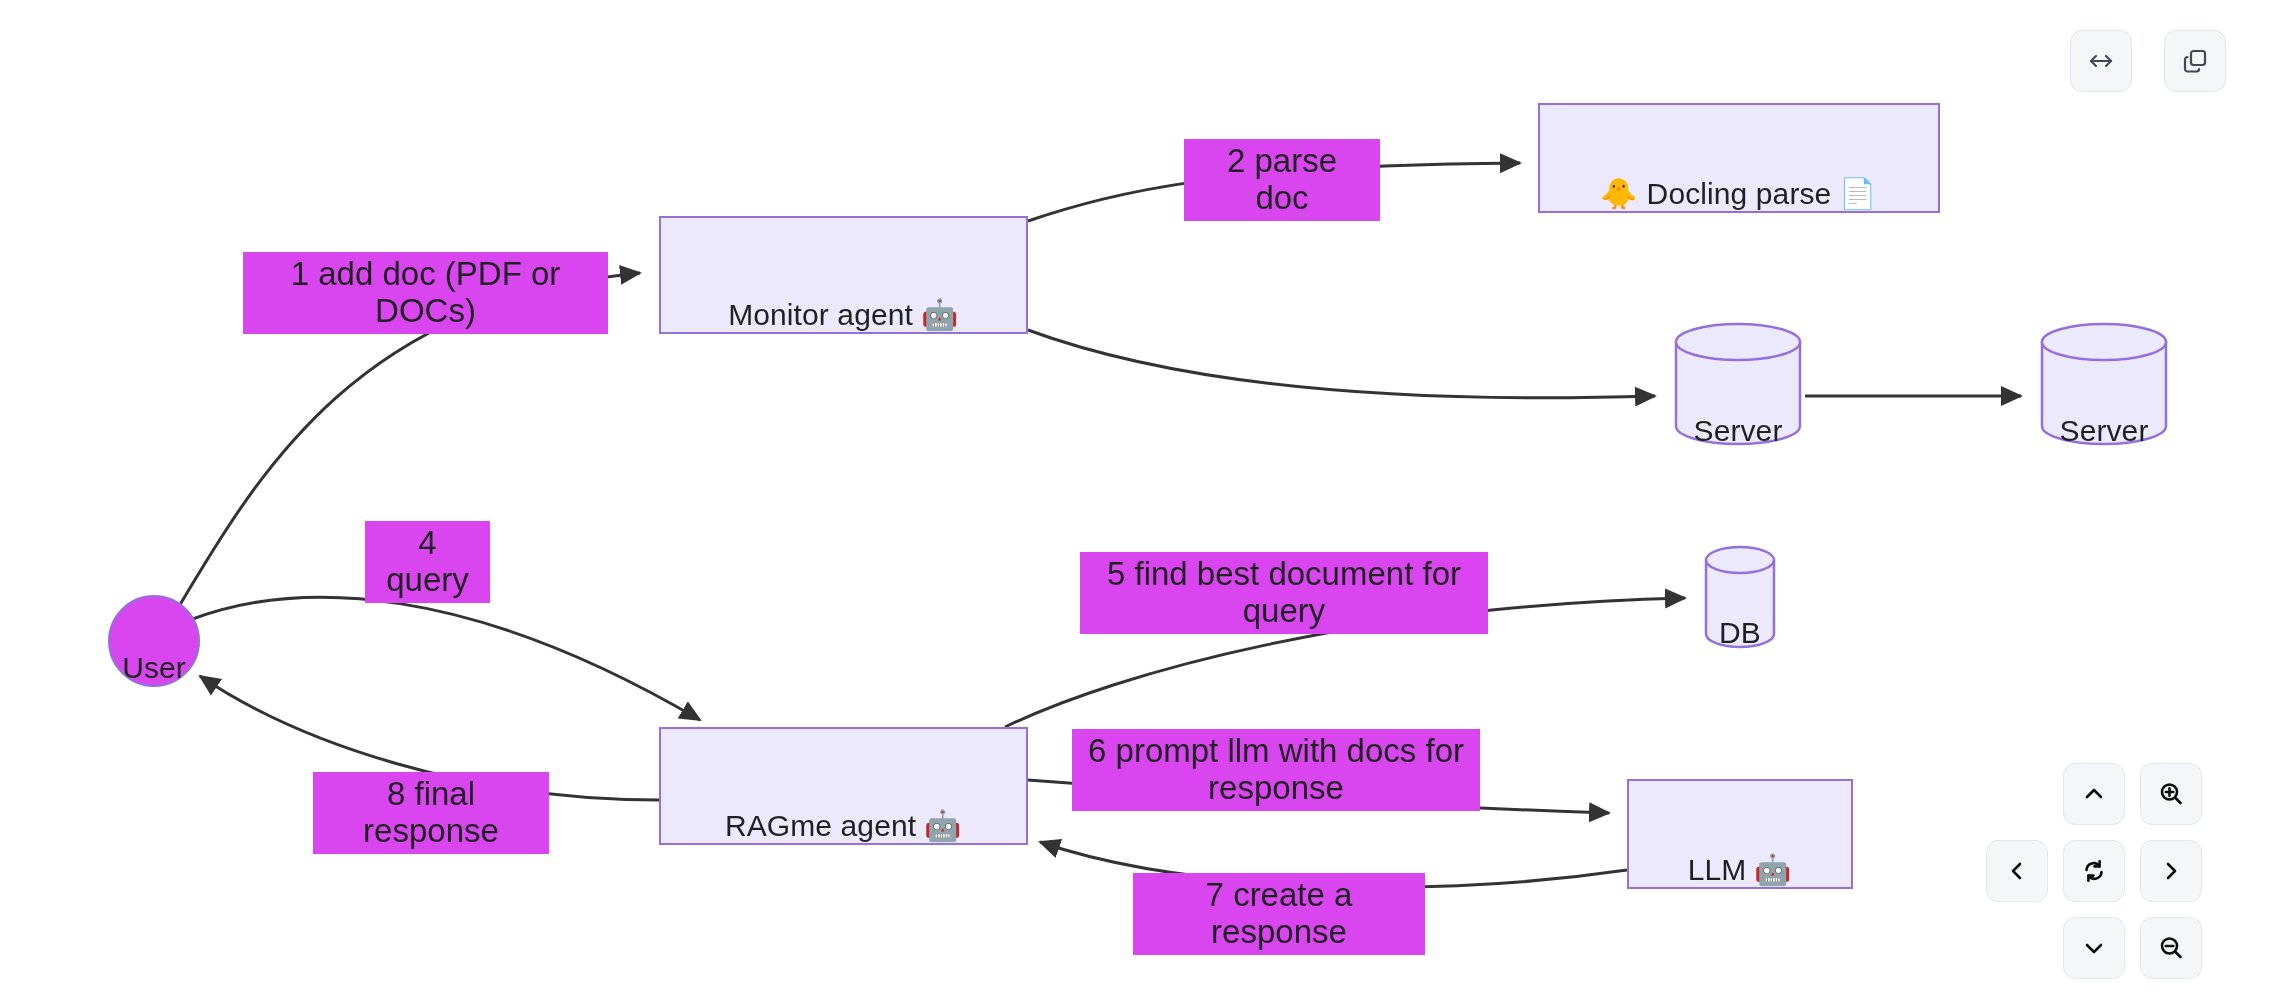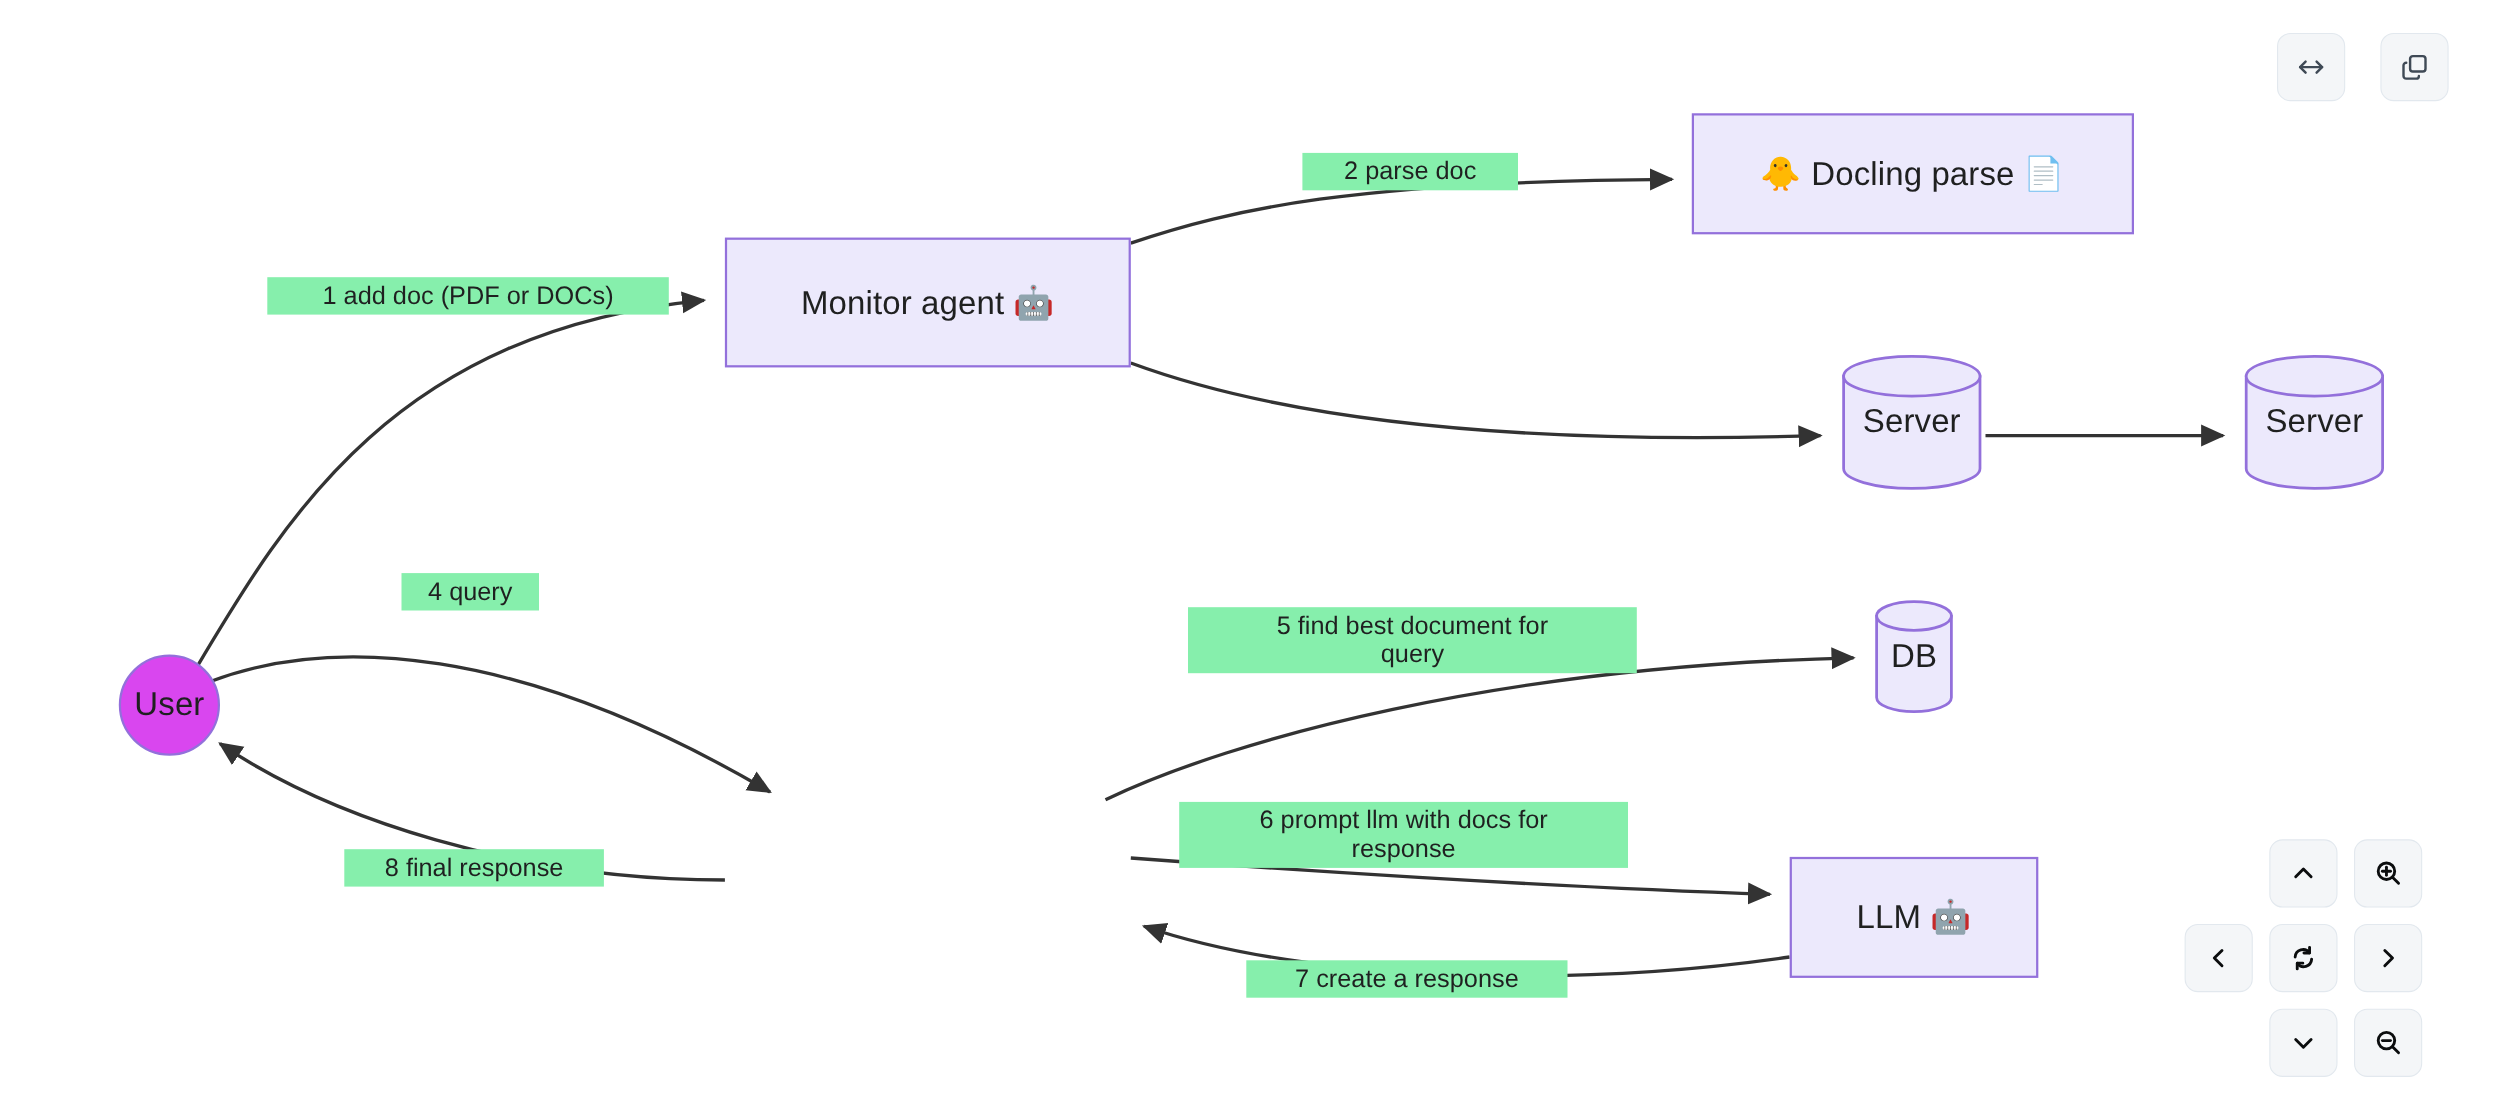--- a/index.html
+++ b/index.html
@@ -31,21 +31,21 @@
     top: 0;
     width: 2284px;
     height: 1000px;
   }
 
   
   .node {
     position: absolute;
     box-sizing: border-box;
     display: flex;
-    align-items: center;
+    align-items: flex-end;
     justify-content: center;
     color: #1f2020;
     font-size: 30px;
     letter-spacing: .1px;
     white-space: nowrap;
     z-index: 3;
   }
   .node-rect {
     background: #ece9fc;
     border: 2.5px solid #9370db;
@@ -66,23 +66,23 @@
     inset: 0;
   }
   .node-cyl .cyl-label {
     position: relative;
     z-index: 2;
   }
 
   
   .edge-label {
     position: absolute;
-    background: #86efac;
+    background: #d946ef;
     color: #1f2020;
-    font-size: 23px;
+    font-size: 33px;
     line-height: 1.12;
     text-align: center;
     padding: 4px 16px;
     box-sizing: border-box;
     z-index: 4;
     white-space: pre-line;
   }
 
   
   .ctrl-btn {
@@ -166,20 +166,23 @@
     </div>
 
     <div class="node node-cyl" style="left:2039px; top:320px; width:130px; height:128px;">
       <svg class="cyl-body" viewBox="0 0 130 128" preserveAspectRatio="none">
         <path d="M 3 22 L 3 106 A 62 18 0 0 0 127 106 L 127 22 Z" fill="#ece9fc" stroke="#9370db" stroke-width="2.5"></path>
         <ellipse cx="65" cy="22" rx="62" ry="18" fill="#ece9fc" stroke="#9370db" stroke-width="2.5"></ellipse>
       </svg>
       <span class="cyl-label">Server</span>
     </div>
 
+    <div class="node node-rect" style="left:659px; top:727px; width:369px; height:118px;">
+      <span>RAGme agent 🤖</span>
+    </div>
 
     <div class="node node-cyl" style="left:1703px; top:544px; width:74px; height:106px;">
       <svg class="cyl-body" viewBox="0 0 74 106" preserveAspectRatio="none">
         <path d="M 3 16 L 3 90 A 34 13 0 0 0 71 90 L 71 16 Z" fill="#ece9fc" stroke="#9370db" stroke-width="2.5"></path>
         <ellipse cx="37" cy="16" rx="34" ry="13" fill="#ece9fc" stroke="#9370db" stroke-width="2.5"></ellipse>
       </svg>
       <span class="cyl-label">DB</span>
     </div>
 
     <div class="node node-rect" style="left:1627px; top:779px; width:226px; height:110px;">

